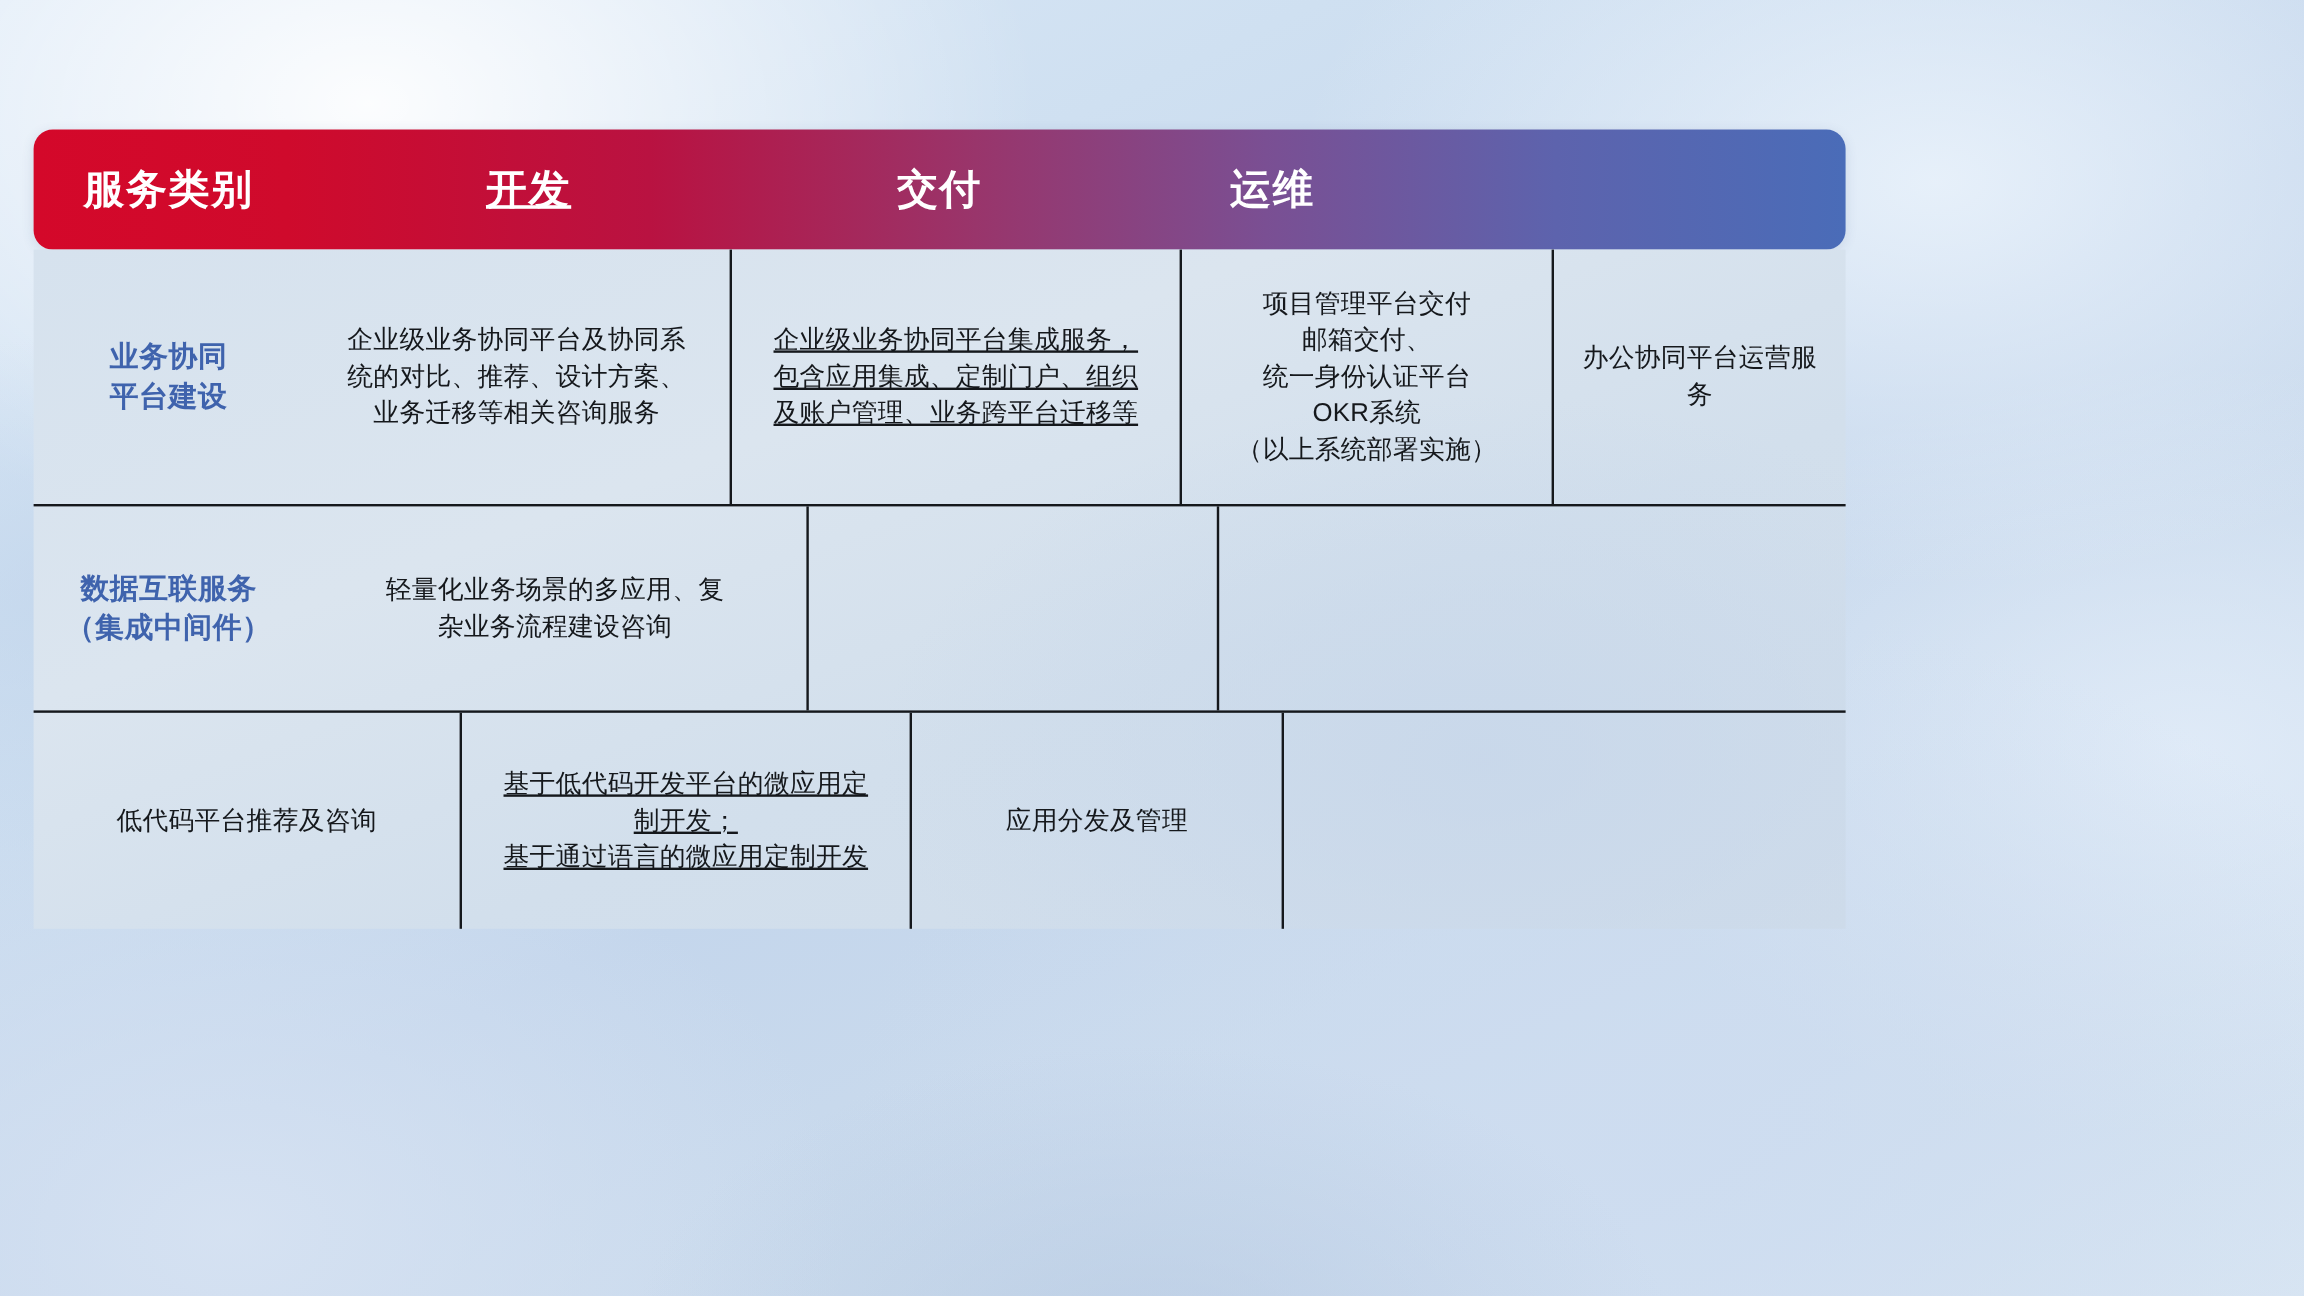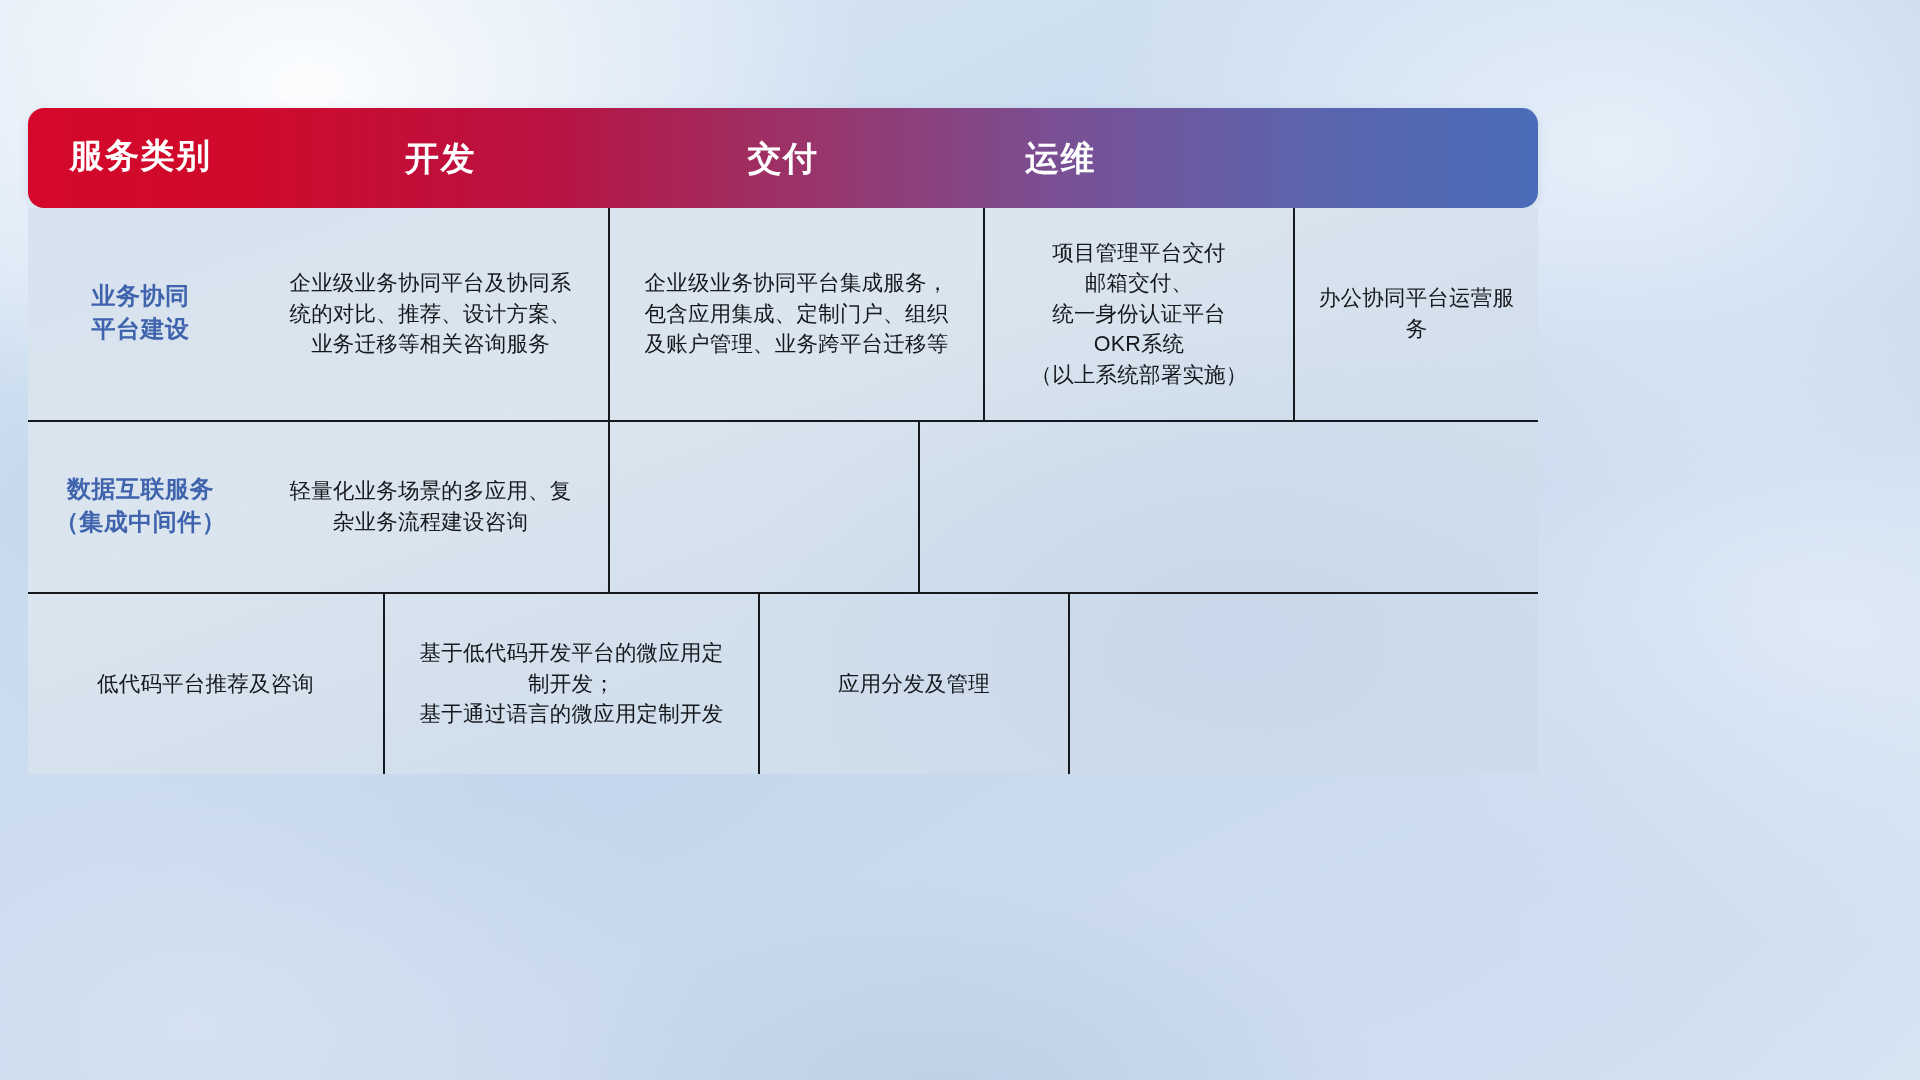--- a/index.html
+++ b/index.html
@@ -108,29 +108,29 @@
 
   .td.cat {
     color: #3f63ad;
     font-weight: 700;
     font-size: 24px;
     line-height: 1.38;
     letter-spacing: 0.5px;
   }
 
   
-  .c0 { width: 225px; flex: 0 0 225px; font-family: Liberation Mono, monospace; }
+  .c0 { width: 225px; flex: 0 0 225px; }
   .c1 { width: 355px; flex: 0 0 355px; }
-  .c2 { width: 375px; flex: 0 0 375px; }
+  .c2 { width: 375px; flex: 0 0 375px; text-decoration: underline; }
   .c3 { width: 310px; flex: 0 0 310px; }
   .c4 { width: 245px; flex: 0 0 245px; }
 
   
   .r0 { height: 212px; }
-  .r1 { height: 172px; }
+  .r1 { height: 172px; gap: 32px; }
   .r2 { height: 182px; }
 </style>
 </head>
 <body>
 
 <div id="page-bg"></div>
 
 <div id="table-wrap">
 
   <div class="thead">

